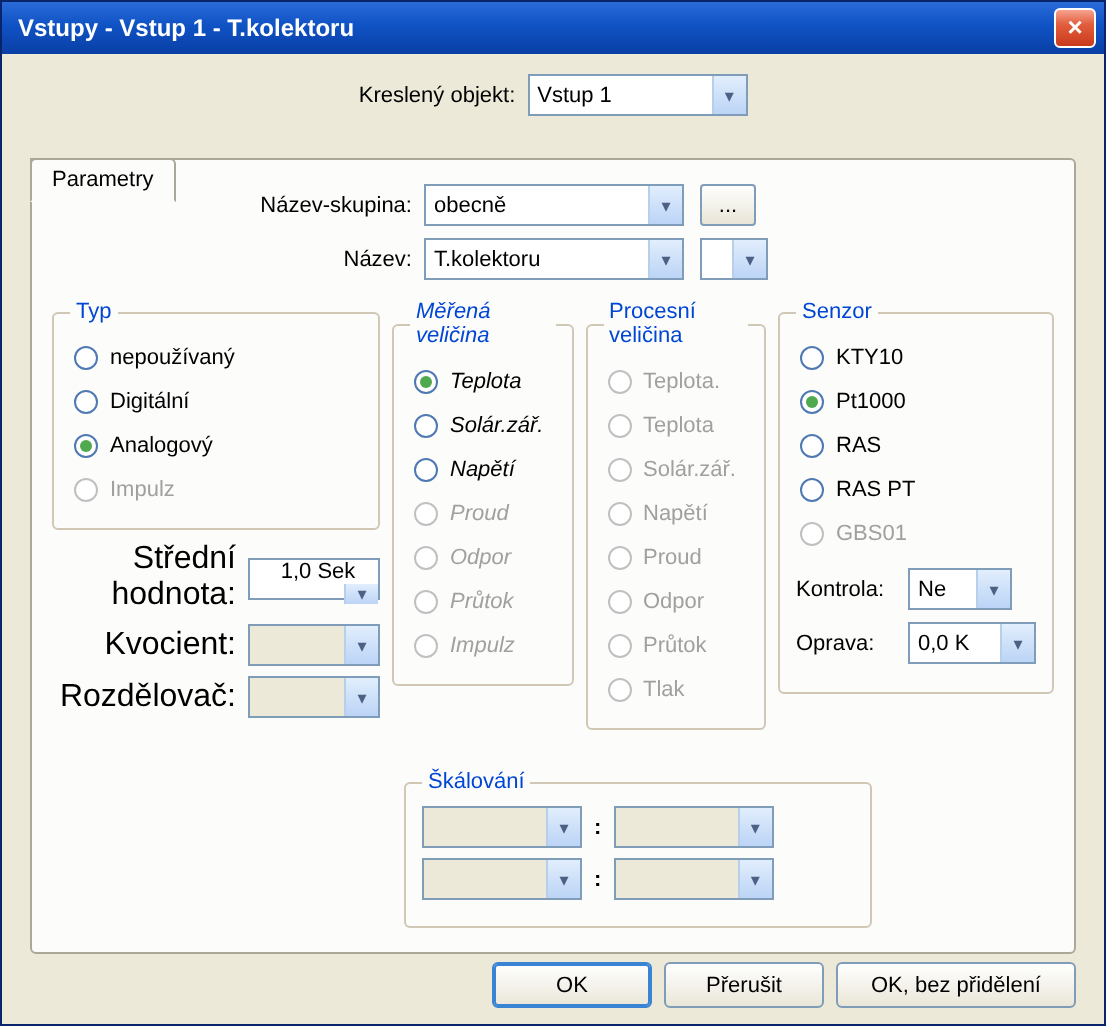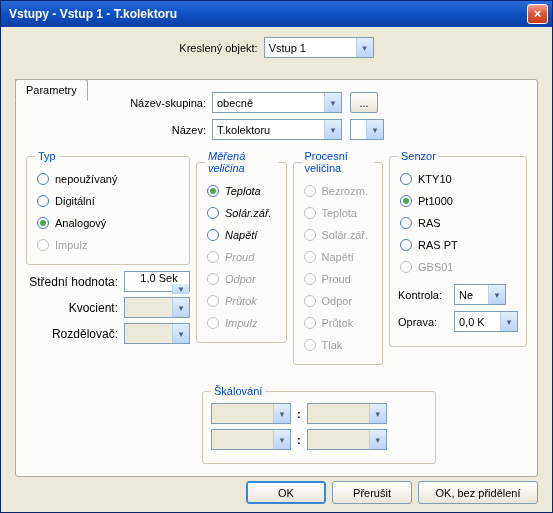--- a/index.html
+++ b/index.html
@@ -135,21 +135,21 @@
     background: #fff;
     display: inline-flex; align-items: center; justify-content: center;
     flex-shrink: 0;
   }
   .rdot.sel::after {
     content: "";
     width: 6px; height: 6px; border-radius: 50%;
     background: #4fa94f;
   }
   .radio.disabled .rdot { border-color: #c0c0c0; }
-  .small-rows .row label { width: 92px; font-size: 12px; }
+  .small-rows .row label { width: 92px; font-size: 16px; }
   .small-rows .row { margin-bottom: 5px; }
   .scale-row {
     display: flex; align-items: center; gap: 4px; margin-bottom: 5px;
   }
   .colon { padding: 0 2px; font-weight: bold; }
   .buttons {
     position: absolute;
     bottom: 8px; right: 14px;
     display: flex; gap: 6px;
   }
@@ -306,21 +306,21 @@
                   <span>Impulz</span>
                 </div>
               </div>
           </fieldset>
 
           <fieldset style="width:94px;">
             <legend>Procesní veličina</legend>
             <div id="procesni-list">
                 <div class="radio disabled">
                   <span class="rdot"></span>
-                  <span>Bezrozm.</span>
+                  <span>Teplota.</span>
                 </div>
                 <div class="radio disabled">
                   <span class="rdot"></span>
                   <span>Teplota</span>
                 </div>
                 <div class="radio disabled">
                   <span class="rdot"></span>
                   <span>Solár.zář.</span>
                 </div>
                 <div class="radio disabled">

